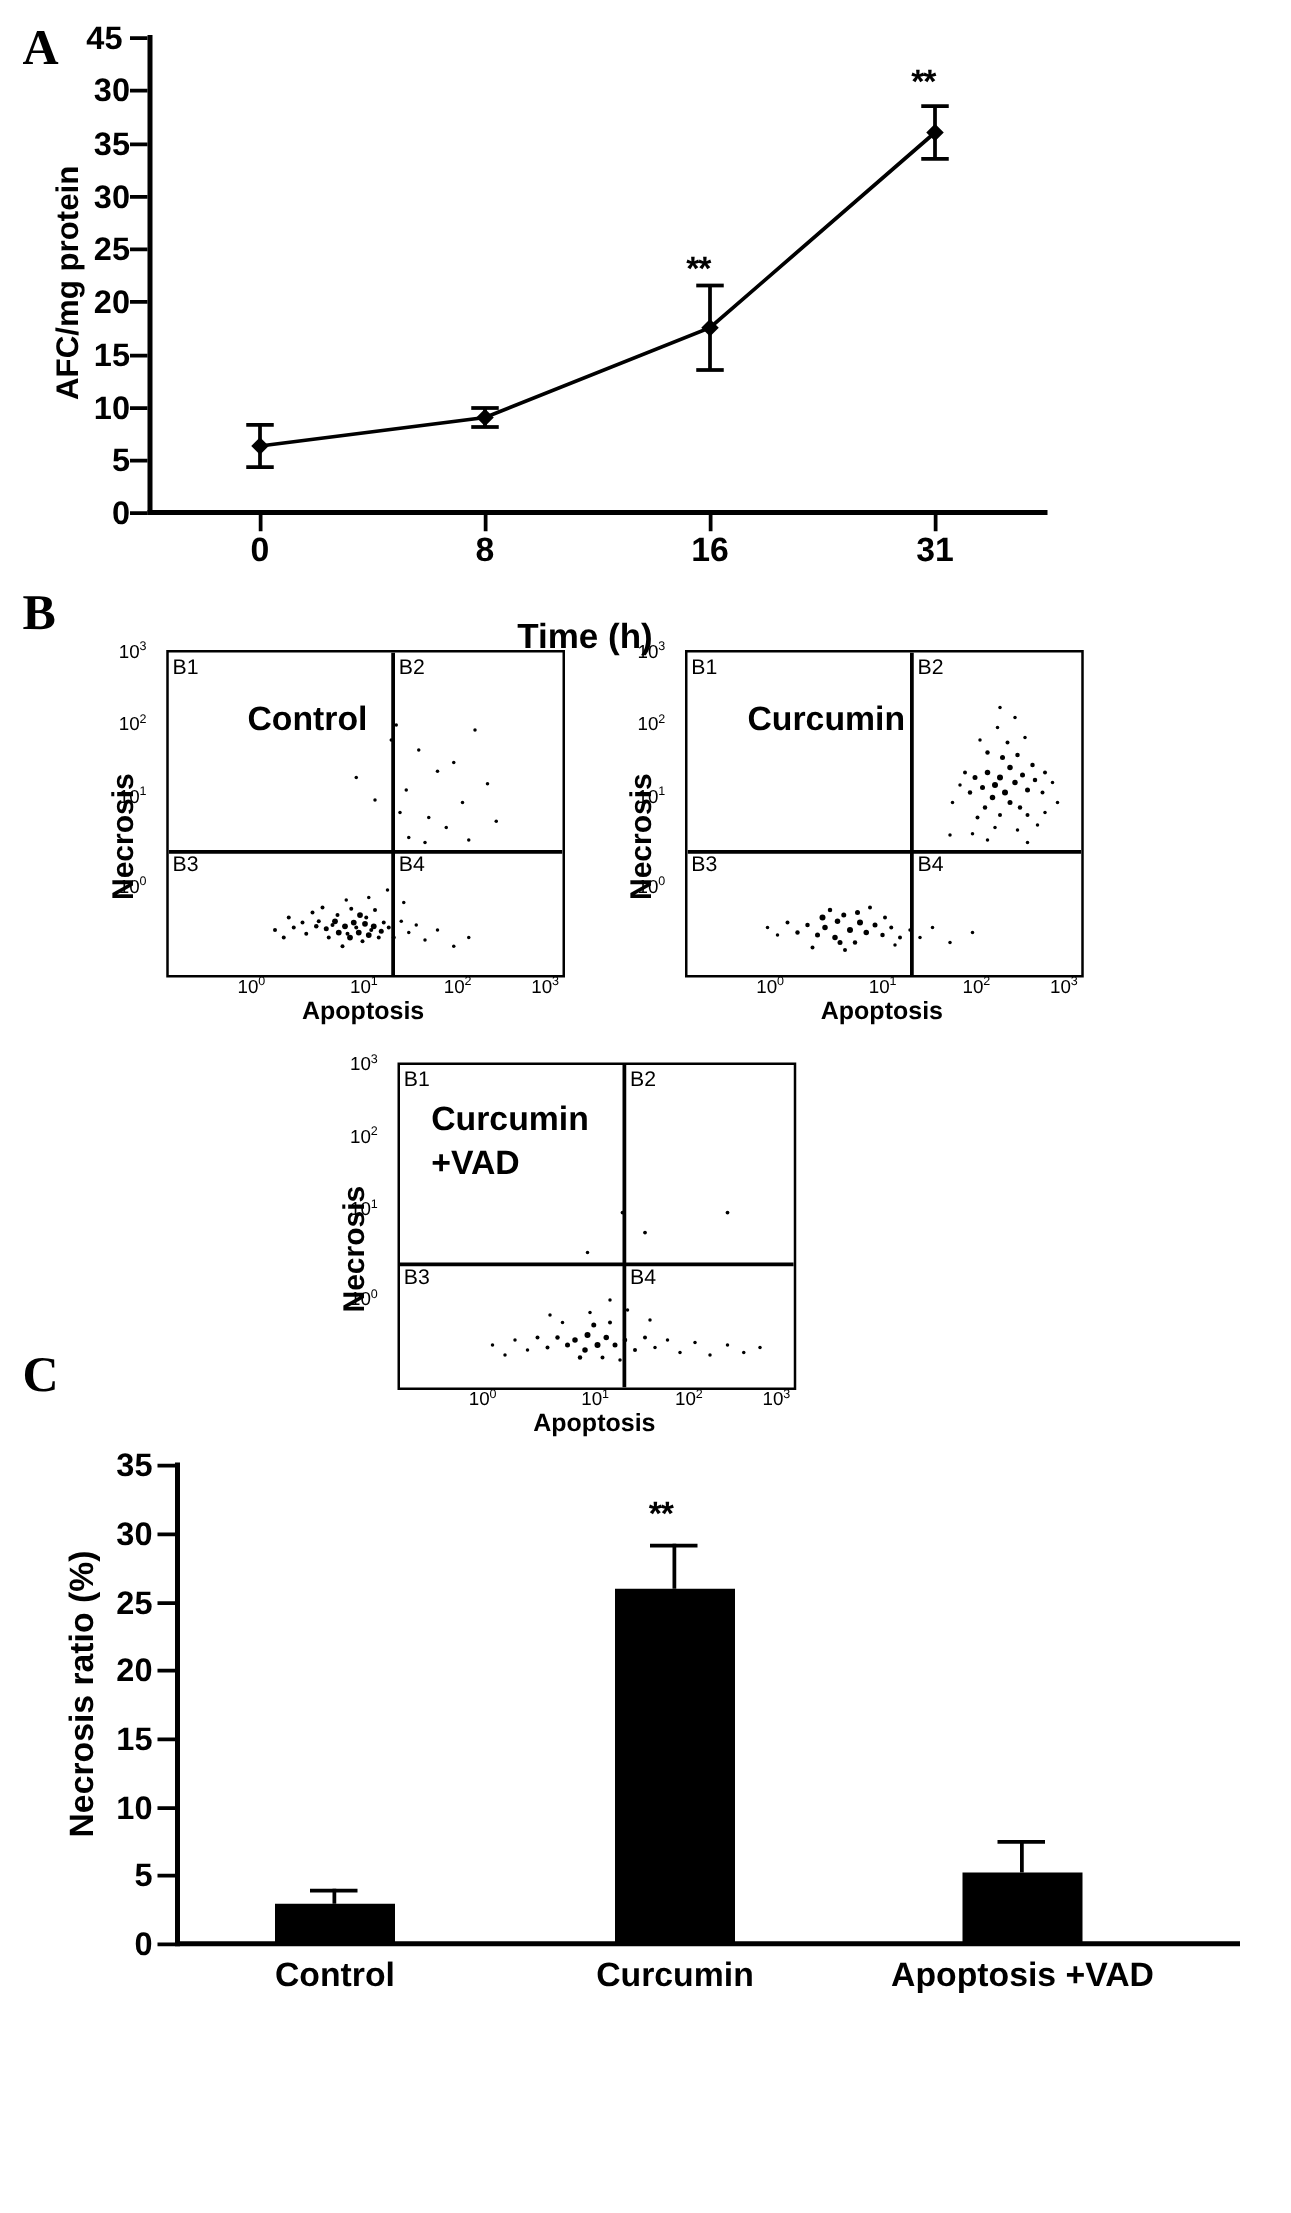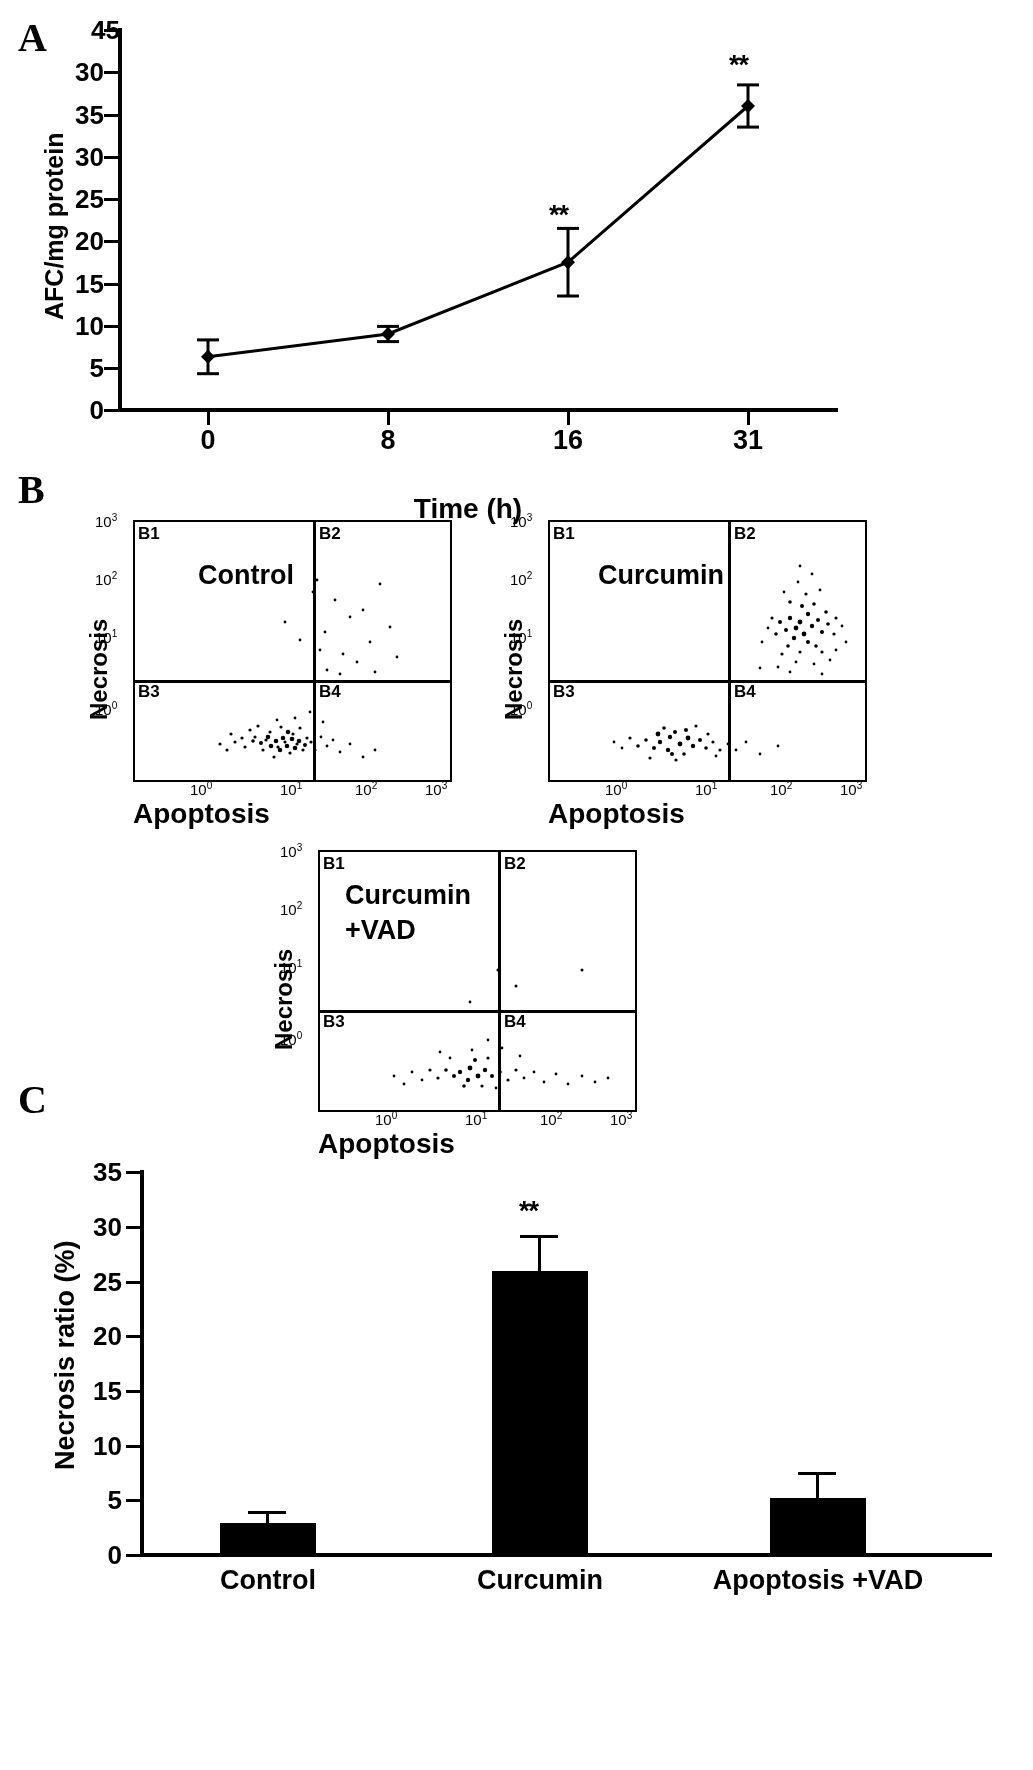--- a/index.html
+++ b/index.html
@@ -107,41 +107,42 @@
   }
   .facs-quad-h {
     position: absolute;
     left: 0; right: 0;
     height: 3px;
     background: #000;
   }
   .quad-label {
     position: absolute;
     font-size: 17px;
-    font-weight: bold;
+    font-weight: normal;
     background: transparent;
   }
   .facs-title {
     position: absolute;
     font-size: 27px;
     font-weight: bold;
     white-space: nowrap;
   }
   .facs-ylabel {
     position: absolute;
     transform: rotate(-90deg);
     transform-origin: left top;
     font-size: 24px;
     font-weight: bold;
     white-space: nowrap;
   }
   .facs-xlabel {
     position: absolute;
-    font-size: 28px;
-    font-weight: bold;
+    font-size: 20px;
+    font-weight: bold;
+    text-align: center;
     white-space: nowrap;
   }
   .ax-tick-label {
     position: absolute;
     font-size: 15px;
     font-weight: normal;
     white-space: nowrap;
   }
   .ax-tick-label sup { font-size: 10px; }
   #c-axis-x {
@@ -231,21 +232,21 @@
 
   <div style="position:absolute;left:46px;top:395px;width:58px;text-align:right;font-size:26px;font-weight:bold;">0</div>
   <div style="position:absolute;left:46px;top:353px;width:58px;text-align:right;font-size:26px;font-weight:bold;">5</div>
   <div style="position:absolute;left:46px;top:311px;width:58px;text-align:right;font-size:26px;font-weight:bold;">10</div>
   <div style="position:absolute;left:46px;top:269px;width:58px;text-align:right;font-size:26px;font-weight:bold;">15</div>
   <div style="position:absolute;left:46px;top:226px;width:58px;text-align:right;font-size:26px;font-weight:bold;">20</div>
   <div style="position:absolute;left:46px;top:184px;width:58px;text-align:right;font-size:26px;font-weight:bold;">25</div>
   <div style="position:absolute;left:46px;top:142px;width:58px;text-align:right;font-size:26px;font-weight:bold;">30</div>
   <div style="position:absolute;left:46px;top:100px;width:58px;text-align:right;font-size:26px;font-weight:bold;">35</div>
   <div style="position:absolute;left:46px;top:57px;width:58px;text-align:right;font-size:26px;font-weight:bold;">30</div>
-  <div style="position:absolute;left:62px;top:15px;width:58px;text-align:right;font-size:26px;font-weight:bold;">45</div>
+  <div style="position:absolute;left:40px;top:15px;width:58px;text-align:right;font-size:26px;font-weight:bold;">45</div>
 
   <div class="a-xtick" style="left:207px;"></div>
   <div class="a-xtick" style="left:387px;"></div>
   <div class="a-xtick" style="left:567px;"></div>
   <div class="a-xtick" style="left:747px;"></div>
 
   <div class="a-xtick-label" style="left:168px;">0</div>
   <div class="a-xtick-label" style="left:348px;">8</div>
   <div class="a-xtick-label" style="left:528px;">16</div>
   <div class="a-xtick-label" style="left:708px;">31</div>

